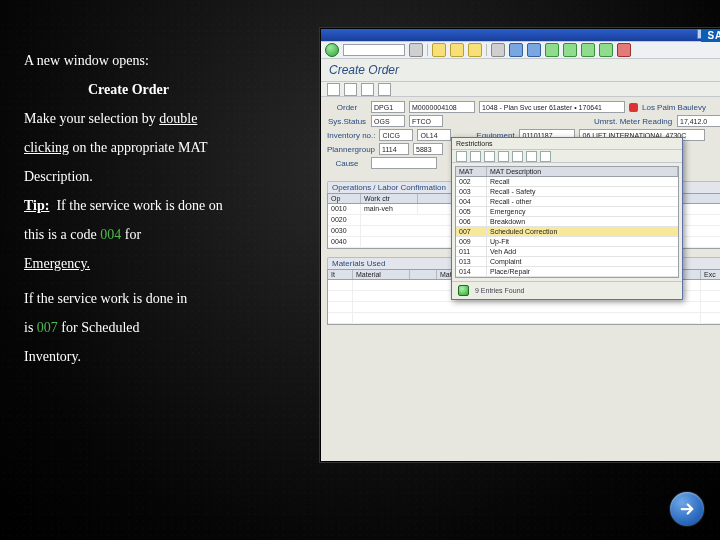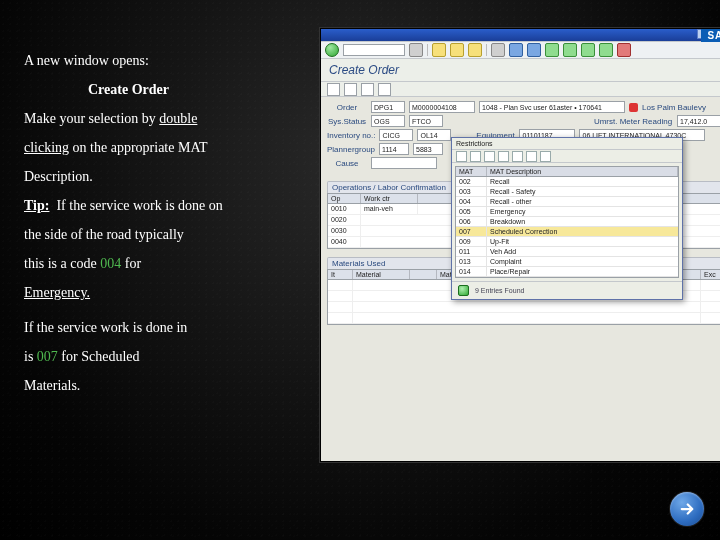--- a/index.html
+++ b/index.html
@@ -67,26 +67,25 @@
 <body>
 
 <div class="slide">
   <div class="textcol">
     <p class="indent"><span>A new window opens:</span></p>
     <p class="bold indent" style="margin-left:64px;"><span>Create Order</span></p>
     <p class="indent2"><span>Make your selection by </span><span class="ul">double</span></p>
     <p class="indent2"><span class="ul">clicking</span><span> on the appropriate MAT</span></p>
     <p class="indent2"><span>Description.</span></p>
     <p class="tip"><span class="bold ul">Tip:</span>&nbsp;&nbsp;<span>If the service work is done on</span></p>
-    <p class="indent"><span>the side of the road typically</span></p>
     <p class="indent"><span>this is a code </span><span class="green">004</span><span> for</span></p>
     <p class="indent"><span class="ul">Emergency.</span></p>
     <p class="indent" style="margin-top:14px;"><span>If the service work is done in</span></p>
     <p class="indent"><span>is </span><span class="green">007</span><span> for Scheduled</span></p>
-    <p class="indent"><span>Materials.</span></p>
+    <p class="indent"><span>Inventory.</span></p>
   </div>
 
   <div class="sap">
     <div class="titlebar">
       <span></span>
       <div class="winbtns"><span></span><span></span><span></span></div>
     </div>
     <div class="saplogo">SAP</div>
     <div class="toolbar">
       <div class="tb-green"></div>

